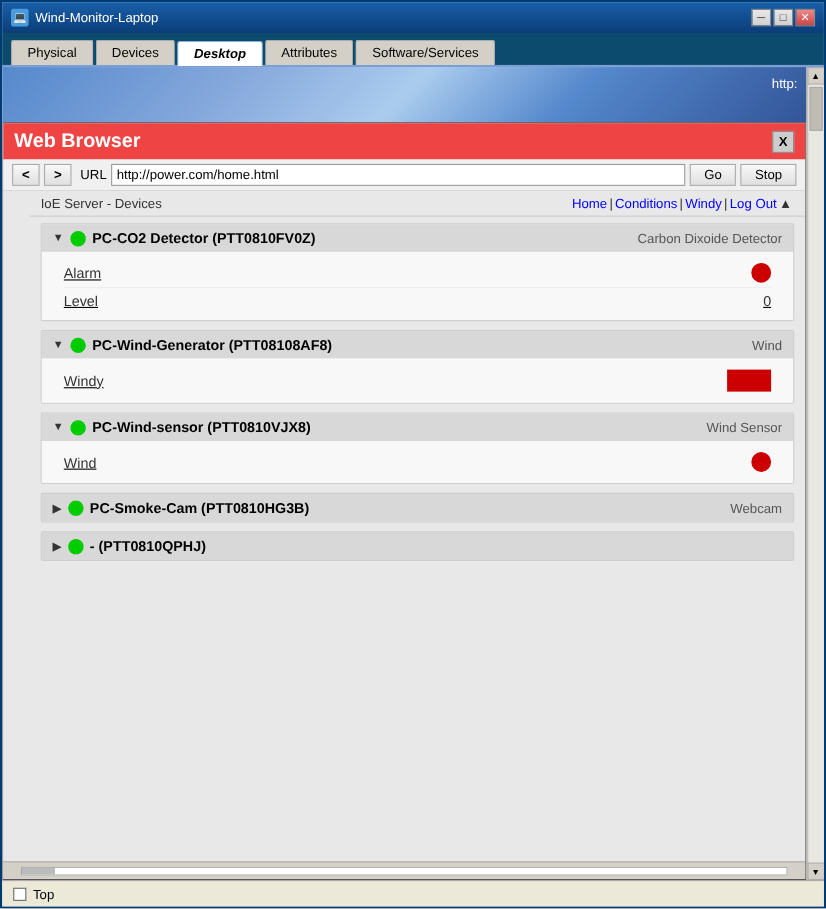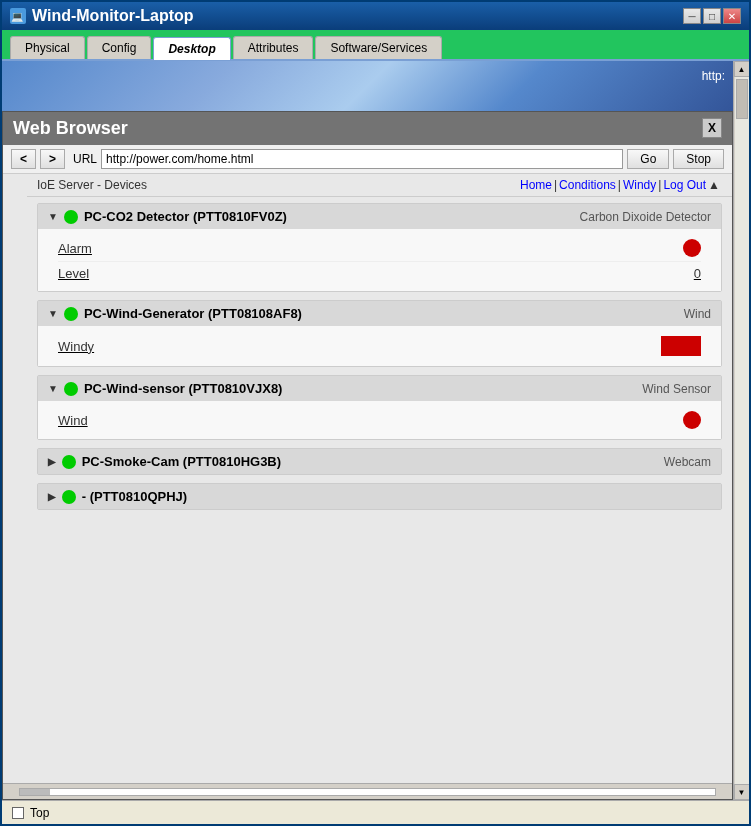--- a/index.html
+++ b/index.html
@@ -44,22 +44,22 @@
       height: 16px;
       background: #4a9ade;
       border-radius: 2px;
       display: flex;
       align-items: center;
       justify-content: center;
       font-size: 10px;
     }
 
     .title-bar-text {
-      font-size: 16px;
-      font-weight: bold;
+      font-size: 12px;
+      font-weight: normal;
     }
 
     .title-bar-controls {
       display: flex;
       gap: 2px;
     }
 
     .win-btn {
       width: 18px;
       height: 16px;
@@ -70,21 +70,21 @@
       align-items: center;
       justify-content: center;
       font-size: 10px;
       color: #333;
     }
 
     .win-btn.close { background: linear-gradient(to bottom, #e88, #c44); color: white; }
 
     
     .tab-bar {
-      background: #22c55e;
+      background: #0c4a6e;
       padding: 6px 8px 0 8px;
       display: flex;
       gap: 2px;
       border-bottom: 2px solid #7a9fd4;
       flex-shrink: 0;
     }
 
     .tab {
       padding: 4px 14px;
       border: 1px solid #aaa;
@@ -137,25 +137,25 @@
     .browser-window {
       background: #fff;
       margin: 0;
       flex: 1;
       display: flex;
       flex-direction: column;
       border: 1px solid #555;
     }
 
     .browser-title-bar {
-      background: #737373;
+      background: #ef4444;
       color: white;
       padding: 6px 10px;
       display: flex;
-      align-items: flex-start;
+      align-items: flex-end;
       justify-content: space-between;
       font-size: 18px;
       font-weight: bold;
       flex-shrink: 0;
     }
 
     .browser-close-btn {
       background: #ccc;
       border: 1px solid #888;
       color: #000;
@@ -454,21 +454,21 @@
       <button class="win-btn">□</button>
       <button class="win-btn close">✕</button>
     </div>
   </div>
 
   <div class="tab-bar">
     <div class="tab">
       <span>Physical</span>
     </div>
     <div class="tab">
-      <span>Config</span>
+      <span>Devices</span>
     </div>
     <div class="tab active">
       <span>Desktop</span>
     </div>
     <div class="tab">
       <span>Attributes</span>
     </div>
     <div class="tab">
       <span>Software/Services</span>
     </div>

